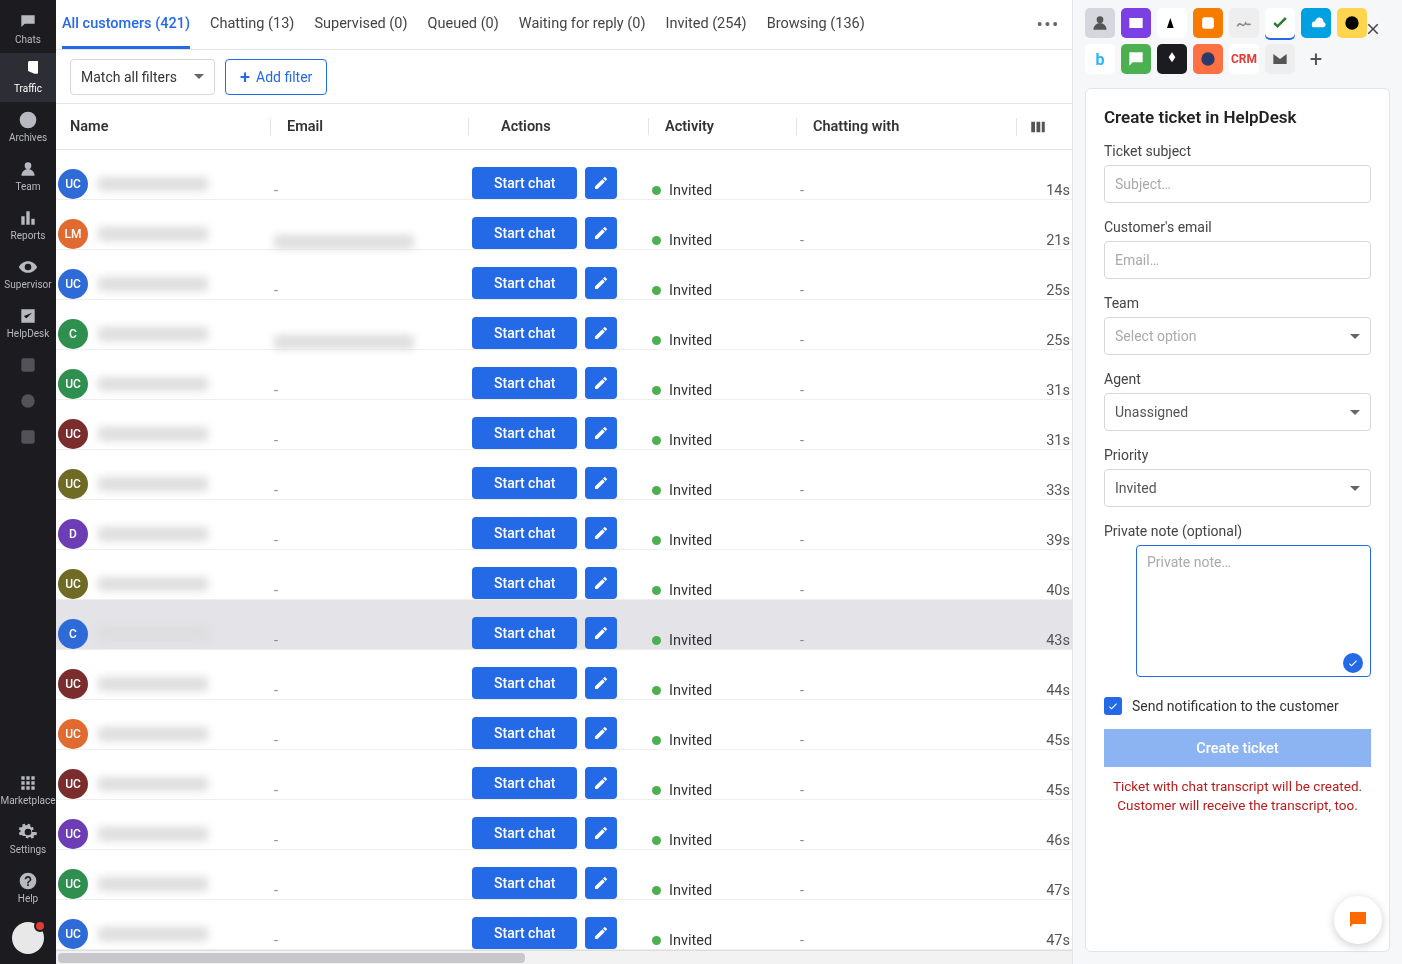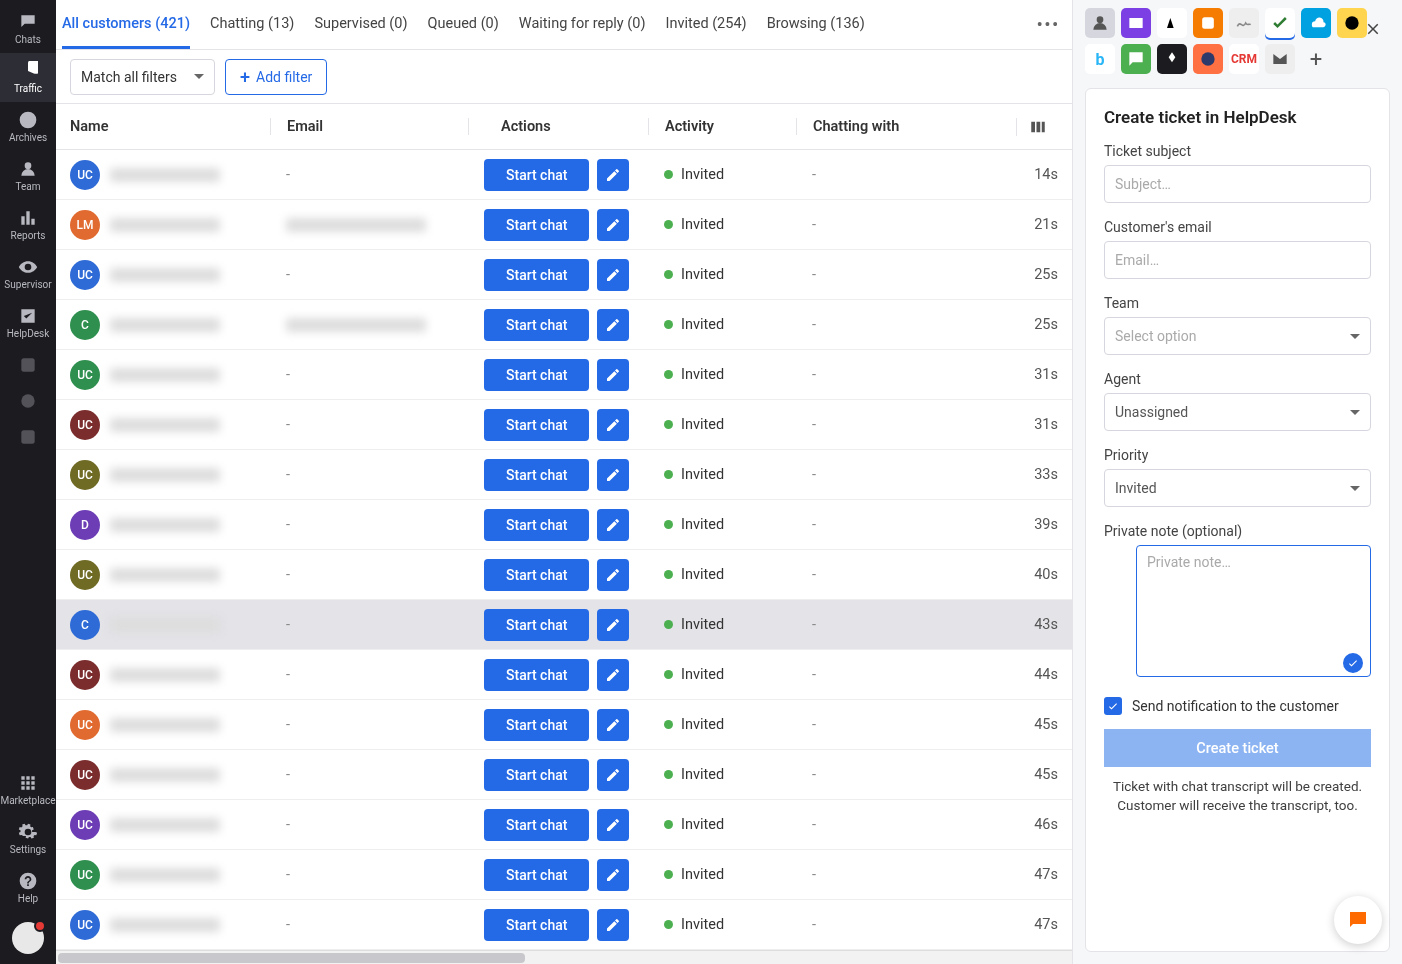--- a/index.html
+++ b/index.html
@@ -36,21 +36,21 @@
 .table-wrap { flex: 1; overflow: auto; position: relative; }
 .thead { display: flex; align-items: center; height: 46px; border-bottom: 1px solid #e4e4e8; font-size: 14.5px; font-weight: 600; color: #333; padding: 0 14px; position: sticky; top: 0; background: #fff; z-index: 1; }
 .col-name { width: 200px; }
 .col-email { width: 198px; border-left: 1px solid #e4e4e8; padding-left: 16px; }
 .col-actions { width: 180px; border-left: 1px solid #e4e4e8; padding-left: 32px; }
 .col-activity { width: 148px; border-left: 1px solid #e4e4e8; padding-left: 16px; }
 .col-chatting { flex: 1; border-left: 1px solid #e4e4e8; padding-left: 16px; }
 .col-icon { width: 42px; display: flex; justify-content: center; border-left: 1px solid #e4e4e8; }
 .col-icon svg { width: 18px; height: 18px; fill: #555; }
 
-.row { display: flex; align-items: center; height: 50px; border-bottom: 1px solid #eee; padding: 0 14px; font-size: 14.5px; color: #333; }
+.row { display: flex; align-items: flex-end; height: 50px; border-bottom: 1px solid #eee; padding: 0 2px; font-size: 14.5px; color: #333; }
 .row.sel { background: #e3e3e8; }
 .row .c-name { width: 200px; display: flex; align-items: center; gap: 10px; }
 .row .c-email { width: 198px; padding-left: 16px; color: #888; }
 .row .c-actions { width: 180px; padding-left: 16px; display: flex; gap: 8px; align-items: center; }
 .row .c-activity { width: 148px; padding-left: 16px; display: flex; align-items: center; gap: 8px; }
 .row .c-chatting { flex: 1; padding-left: 16px; color: #888; }
 .row .c-time { width: 60px; text-align: right; color: #555; }
 .avatar { width: 30px; height: 30px; border-radius: 50%; display: flex; align-items: center; justify-content: center; font-size: 12px; font-weight: 500; color: #fff; flex-shrink: 0; }
 .name-blur { width: 110px; height: 14px; background: #ddd; border-radius: 2px; filter: blur(4px); }
 .email-blur { width: 140px; height: 14px; background: #ddd; border-radius: 2px; filter: blur(4px); }
@@ -83,21 +83,21 @@
 .form-textarea { width: 100%; height: 132px; border: 1px solid #2469e6; border-radius: 4px; padding: 8px 10px; font-size: 14px; color: #333; resize: none; position: relative; }
 .form-textarea::placeholder { color: #aaa; }
 .ta-wrap { position: relative; padding-left: 32px; }
 .ta-check { position: absolute; bottom: 8px; right: 8px; width: 20px; height: 20px; border-radius: 50%; background: #2469e6; display: flex; align-items: center; justify-content: center; }
 .ta-check svg { width: 12px; height: 12px; fill: #fff; }
 .chk-row { display: flex; align-items: center; gap: 10px; margin: 14px 0; }
 .chk { width: 18px; height: 18px; border-radius: 3px; background: #2469e6; display: flex; align-items: center; justify-content: center; }
 .chk svg { width: 12px; height: 12px; fill: #fff; }
 .chk-label { font-size: 14px; color: #333; }
 .btn-create { width: 100%; height: 38px; background: #8db4f2; color: #fff; border: none; border-radius: 0; font-size: 14.5px; font-weight: 500; cursor: pointer; }
-.form-foot { font-size: 13.5px; color: #404040; text-align: center; margin-top: 10px; line-height: 1.4; }
+.form-foot { font-size: 13.5px; color: #b91c1c; text-align: center; margin-top: 10px; line-height: 1.4; }
 
 .fab { position: fixed; bottom: 20px; right: 20px; width: 48px; height: 48px; border-radius: 50%; background: #fff; box-shadow: 0 2px 10px rgba(0,0,0,0.2); display: flex; align-items: center; justify-content: center; cursor: pointer; }
 .fab svg { width: 24px; height: 24px; fill: #ff6a00; }
 </style>
 </head>
 <body>
 
 <div class="app">
 
   <div class="nav-sidebar">

